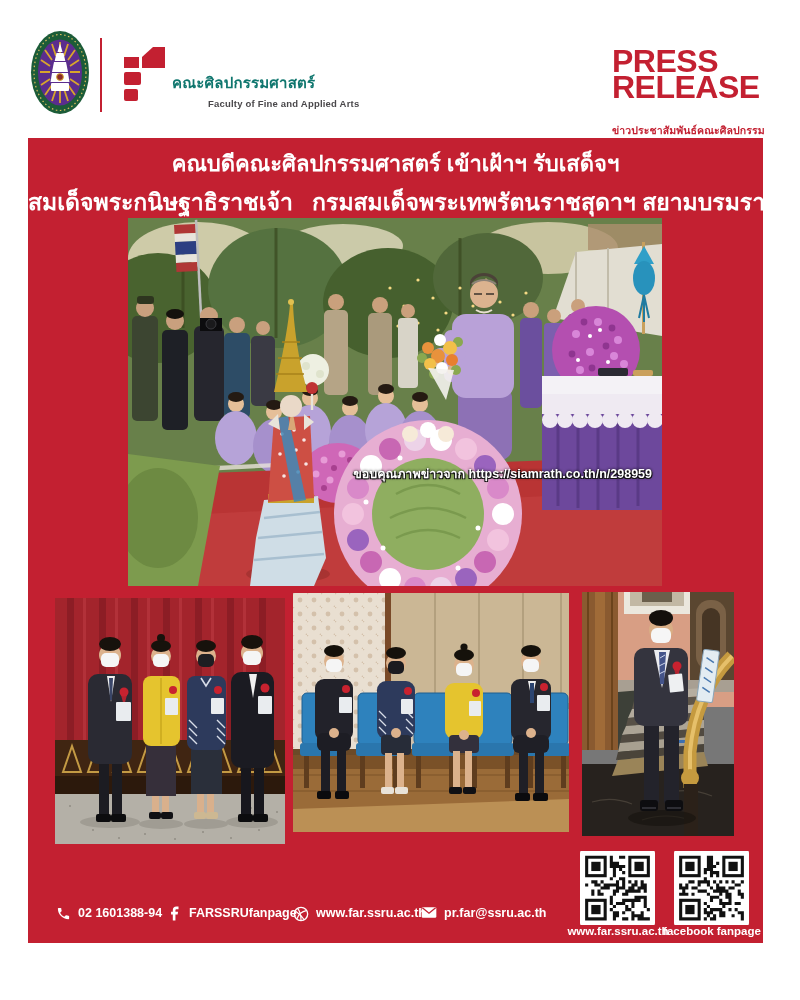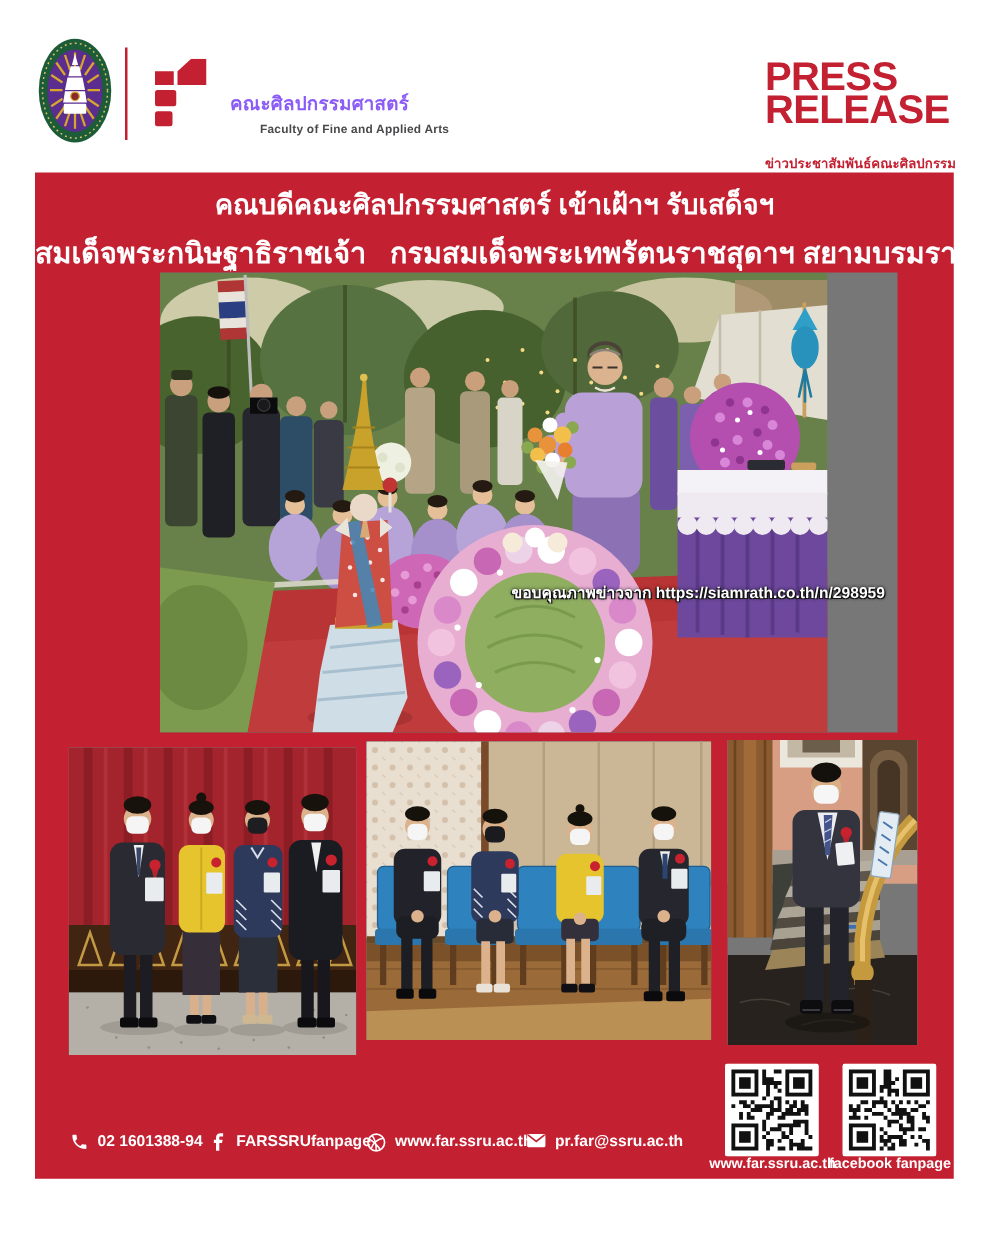--- a/index.html
+++ b/index.html
@@ -1,21 +1,21 @@
 <!DOCTYPE html>
 <html><head>
 <meta charset="utf-8">
 <style>
   html,body{margin:0;padding:0;background:#ffffff;}
   .page{position:relative;width:800px;height:1000px;background:#ffffff;overflow:hidden;
         font-family:"Liberation Sans","DejaVu Sans",sans-serif;}
   .abs{position:absolute;}
   
   .hdr-divider{left:100px;top:38px;width:2px;height:74px;background:#c32031;}
-  .fac-th{font-size:15px;font-weight:bold;color:#8b5cf6;letter-spacing:.2px;margin-left:12px;}
+  .fac-th{font-size:15px;font-weight:bold;color:#0f766e;letter-spacing:.2px;}
   .fac-en{font-size:9.5px;font-weight:bold;color:#4a484b;margin-top:3px;letter-spacing:.2px;margin-left:36px;}
   .press{left:612px;top:48px;width:170px;text-align:left;color:#c32031;}
   .press-word{font-size:32px;line-height:26px;font-weight:bold;letter-spacing:-.5px;}
   .press-sub{font-size:10.5px;font-weight:bold;margin-top:22px;letter-spacing:.1px;}
   
   .red{left:28px;top:138px;width:735px;height:805px;background:#c32031;}
   .headline1{left:28px;top:143px;width:735px;text-align:center;color:#fff;
              font-weight:bold;font-size:22px;line-height:42px;white-space:pre;}
   .headline2{left:28px;top:186px;width:735px;text-align:center;color:#fff;
              font-weight:bold;font-size:23px;line-height:32px;white-space:pre;}
@@ -76,21 +76,21 @@
     <div class="press-word">PRESS</div>
     <div class="press-word">RELEASE</div>
     <div class="press-sub">ข่าวประชาสัมพันธ์คณะศิลปกรรมศาสตร์</div>
   </div>
 
   <div class="abs red"></div>
 
   <div class="abs headline1">คณบดีคณะศิลปกรรมศาสตร์ เข้าเฝ้าฯ รับเสด็จฯ</div>
   <div class="abs headline2">สมเด็จพระกนิษฐาธิราชเจ้า   กรมสมเด็จพระเทพรัตนราชสุดาฯ สยามบรมราชกุมารี</div>
 
-  <div class="abs photo" style="left:128px;top:218px;width:590px;height:368px;">
+  <div class="abs photo" style="left:128px;top:218px;width:534px;height:368px;">
     <svg width="534" height="368" viewBox="0 0 534 368" preserveAspectRatio="none">
 
       <rect width="534" height="368" fill="#68804a"></rect>
       <ellipse cx="70" cy="40" rx="70" ry="36" fill="#d9d3b2" opacity=".9"></ellipse>
       <ellipse cx="215" cy="28" rx="60" ry="22" fill="#e3dcc0" opacity=".8"></ellipse>
       <ellipse cx="420" cy="30" rx="70" ry="26" fill="#d9d0ae" opacity=".85"></ellipse>
       <ellipse cx="330" cy="70" rx="40" ry="18" fill="#cfc8a6" opacity=".5"></ellipse>
       <ellipse cx="30" cy="90" rx="60" ry="55" fill="#49632f"></ellipse>
       <ellipse cx="150" cy="70" rx="70" ry="60" fill="#557240"></ellipse>
       <ellipse cx="260" cy="85" rx="65" ry="55" fill="#46602e"></ellipse>

